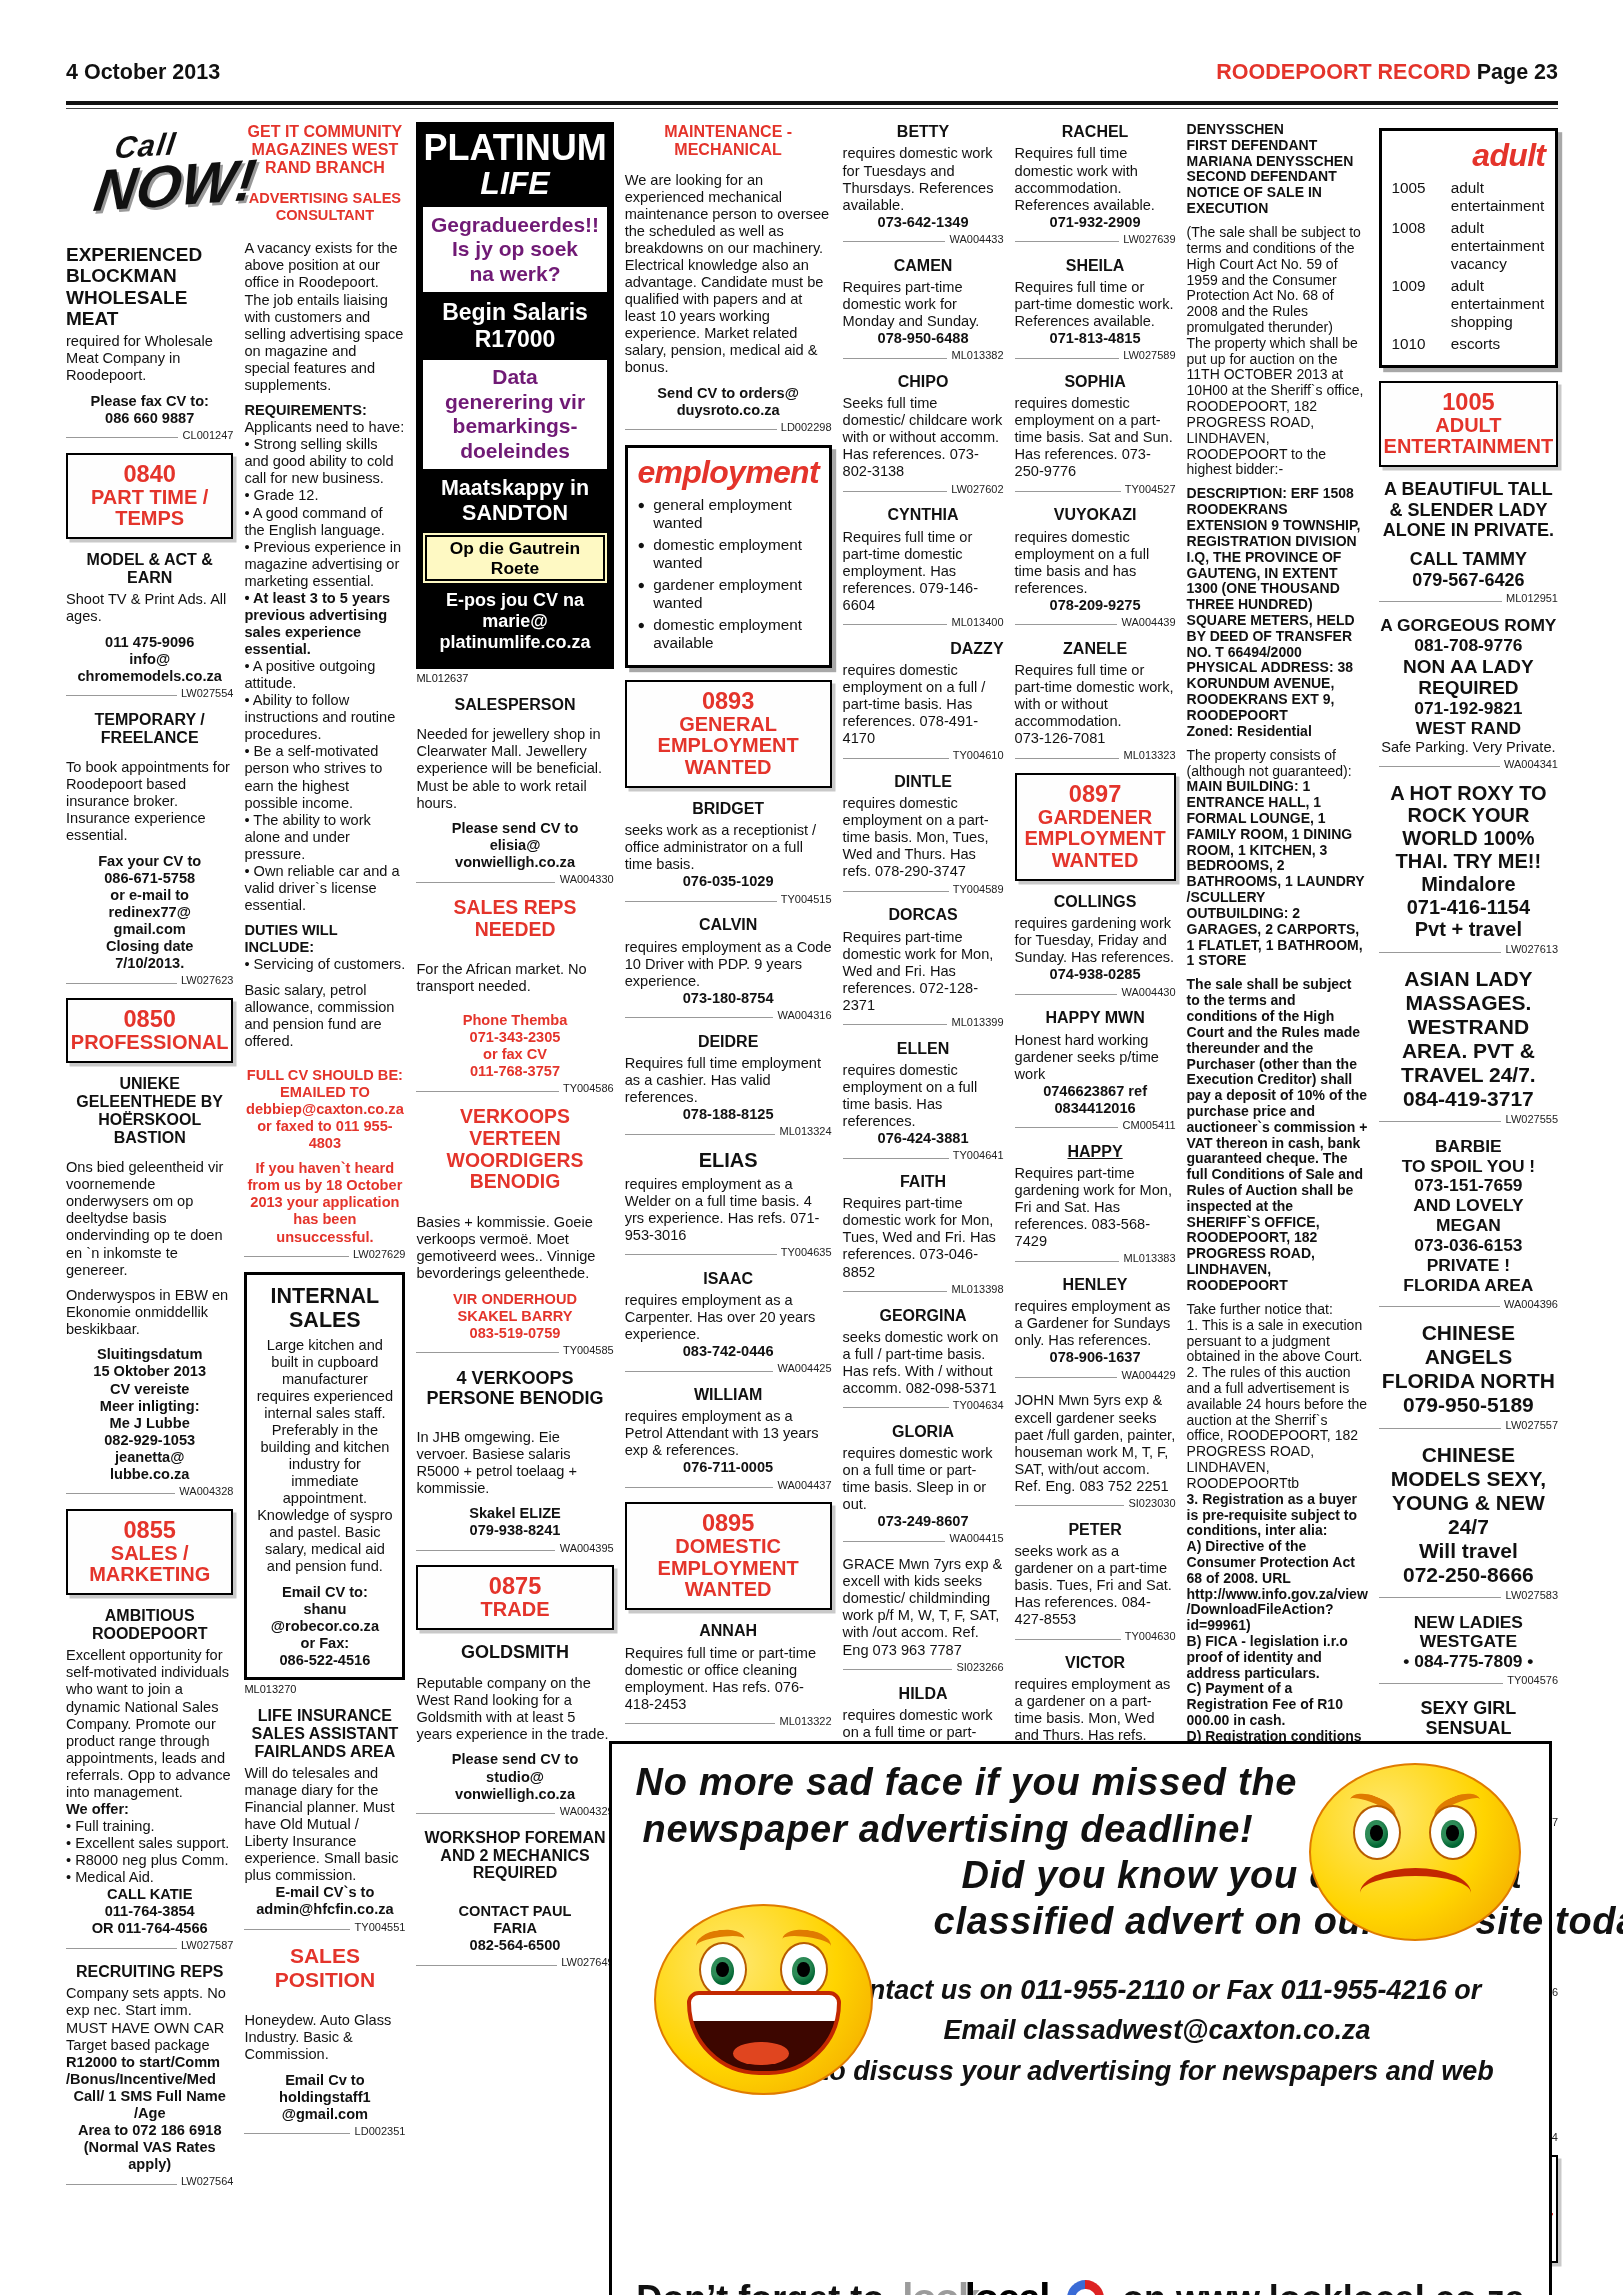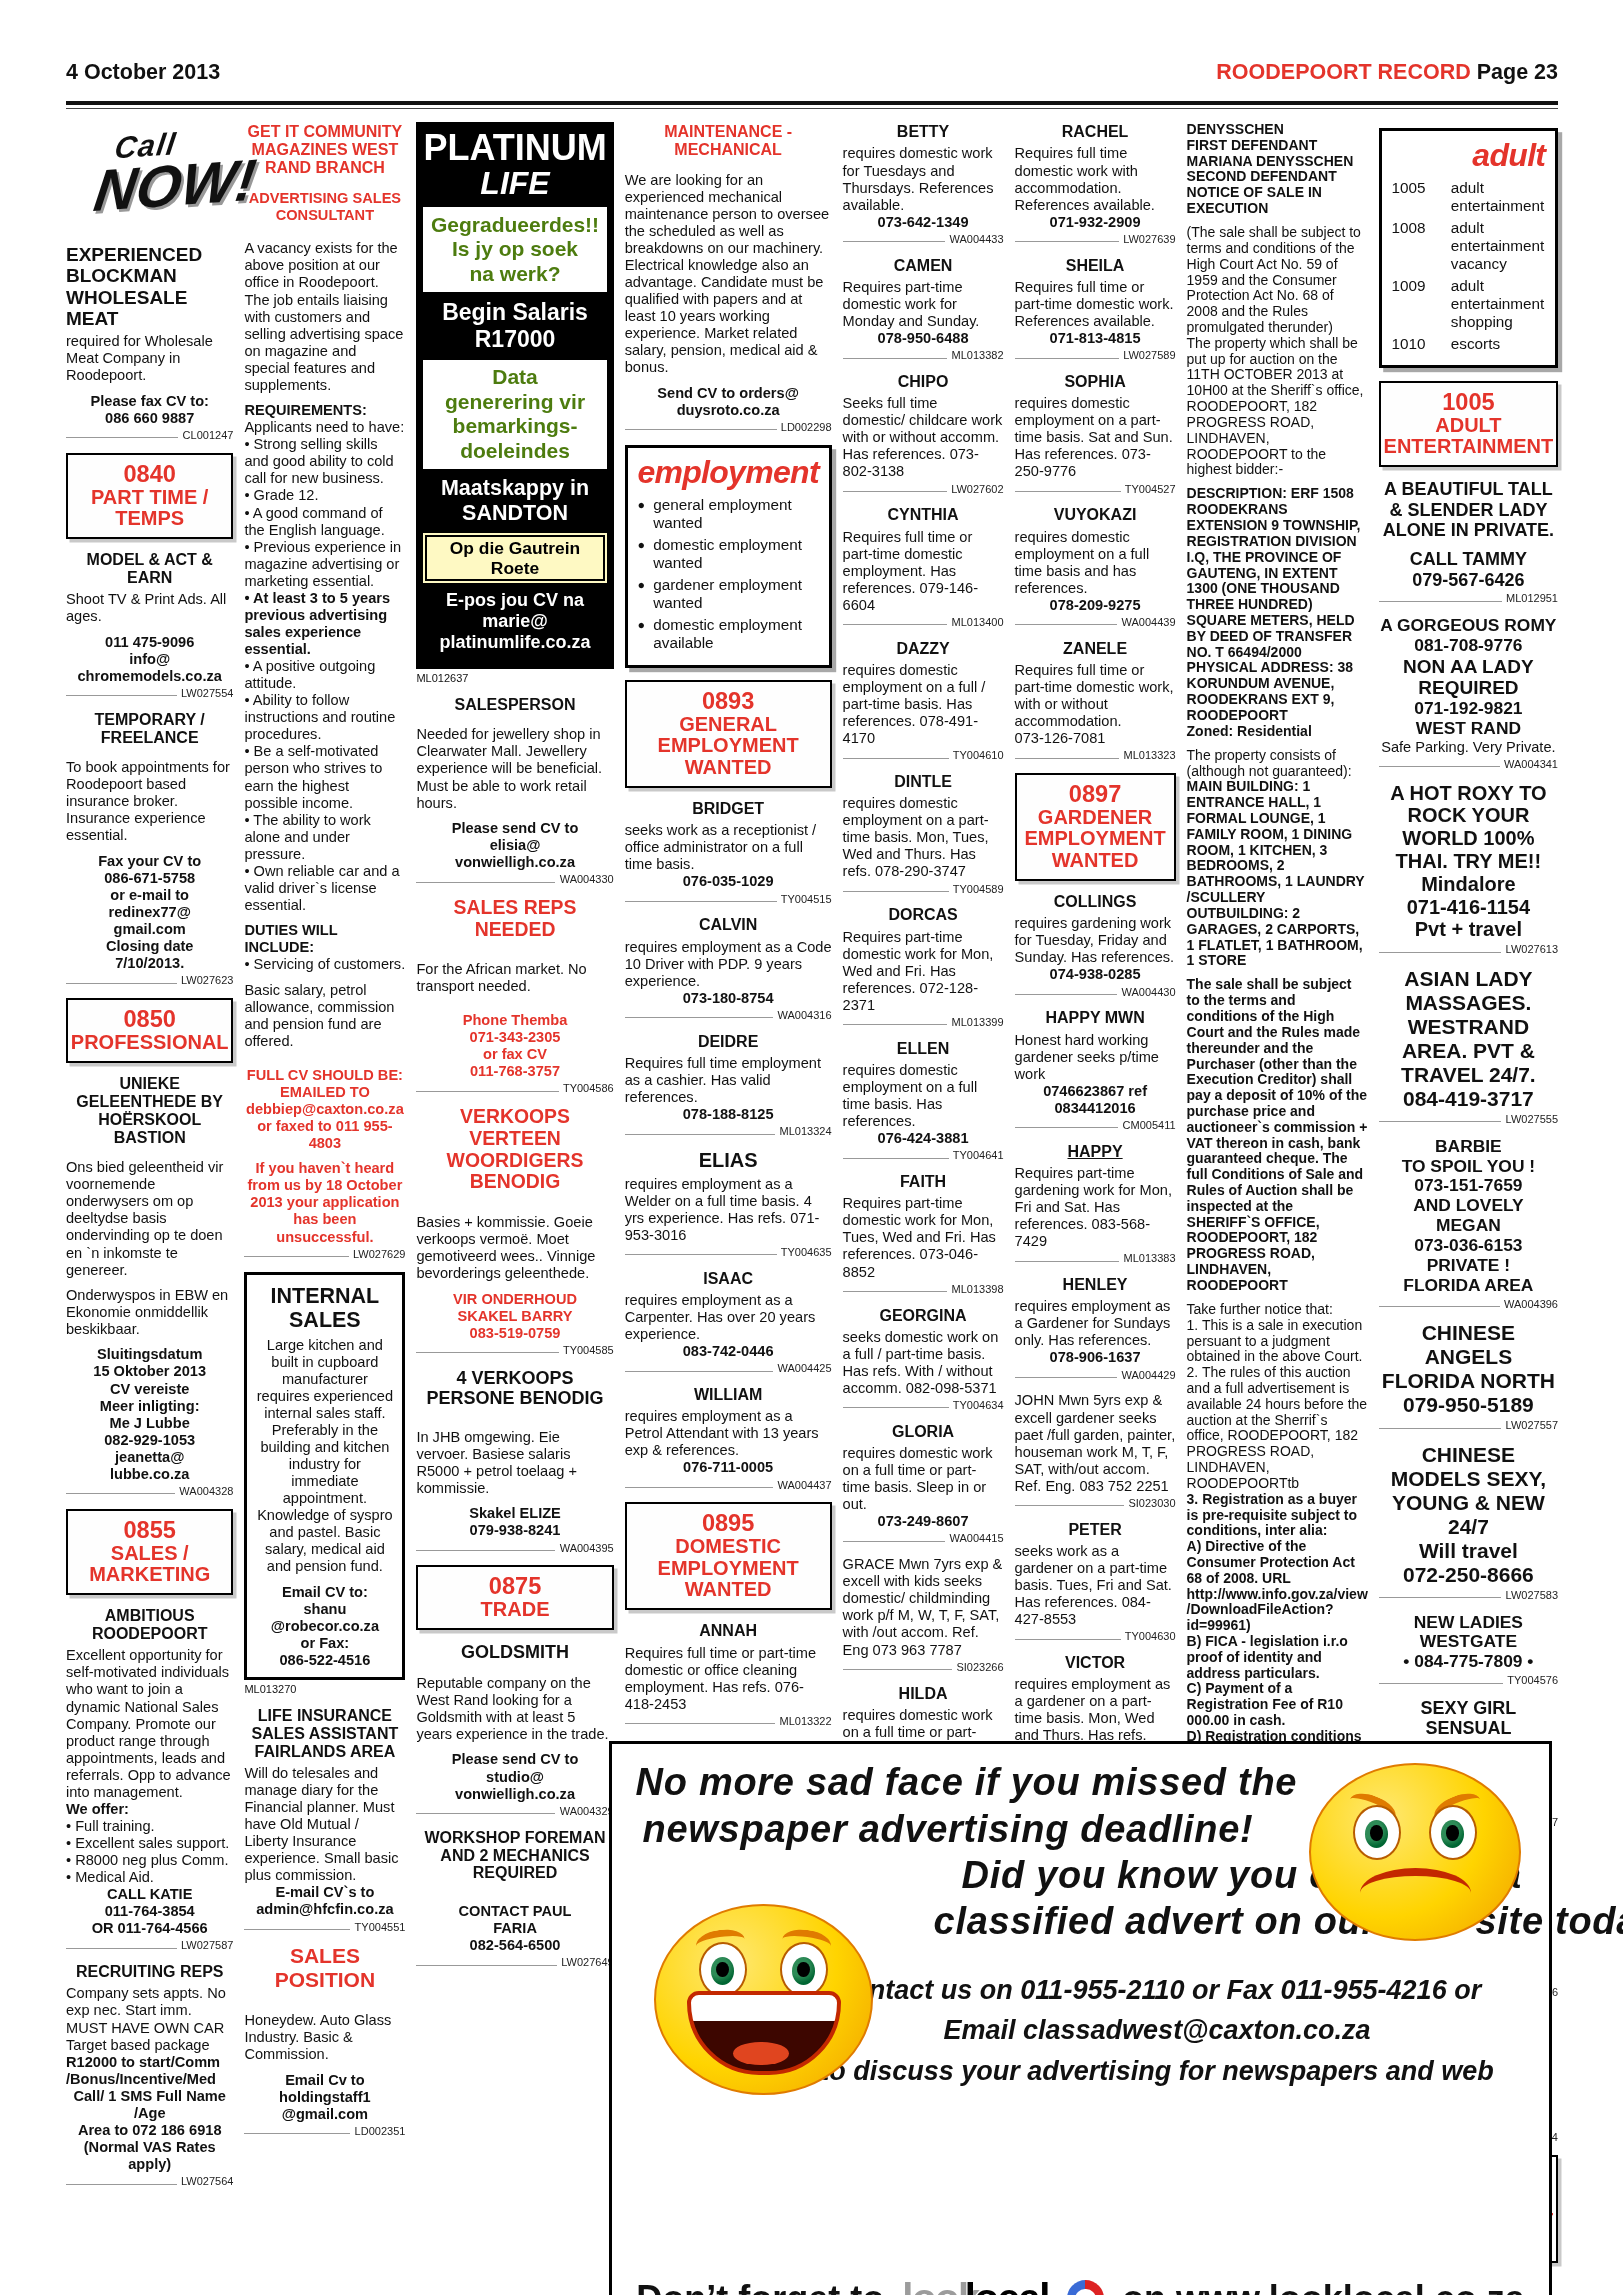--- a/index.html
+++ b/index.html
@@ -41,21 +41,21 @@
   .dir-logo{color:#e4342b;font-style:italic;font-weight:bold;font-size:32px;letter-spacing:-0.7px;
             text-align:right;margin-bottom:8.3px;line-height:1}
   .dir-item{display:flex;gap:8.3px;margin:4.2px 0;font-size:15.3px}
   .dir-item .dot{font-size:12.5px;line-height:1.5}
   .dir-item .num{min-width:51px}
   
   .plat{background:#000;color:#fff;text-align:center;padding:8.3px 7px 9.7px;margin-bottom:1.4px}
   .plat-title{font-weight:bold;font-size:36px;line-height:1}
   .plat-title2{font-weight:bold;font-style:italic;font-size:32px;line-height:1.1;margin-bottom:5.6px}
   .plat-p{margin:5.6px 0;font-weight:bold;white-space:pre-line}
-  .plat-p.w{background:#fff;color:#4d7c0f;padding:5.6px 1.4px}
+  .plat-p.w{background:#fff;color:#701a75;padding:5.6px 1.4px}
   .plat-p.wb{background:#fef9c3;color:#000;padding:4.2px 1.4px;outline:2.1px solid #000;outline-offset:-4.2px}
   .plat-p.k{background:#000;color:#fff;padding:1.4px 0}
   
   .callnow{height:104px;position:relative;margin:2.8px 0 15.3px;transform:rotate(-4deg)}
   .cn1{position:absolute;left:51px;top:2.8px;font-style:italic;font-weight:bold;font-size:30.5px;
        letter-spacing:1.4px;transform:skew(-12deg)}
   .cn2{position:absolute;left:28px;top:28px;font-style:italic;font-weight:bold;font-size:58px;
        transform:skew(-12deg);text-shadow:2.8px 2.8px 0 #999}
   
   #banner{position:absolute;left:609px;top:1741px;width:943px;height:607px;border:3.5px solid #000;
@@ -502,21 +502,21 @@
         </div>
       </article>
       <article class="ad">
         <div class="ad-head" style="font-size: 16px;">CYNTHIA</div>
         <p class="ln">Requires full time or part-time domestic employment. Has references. 079-146-6604</p>
         <div class="ref">
           <span>ML013400</span>
         </div>
       </article>
       <article class="ad">
-        <div class="ad-head" style="font-size: 16px;">DAZZY</div>
+        <div class="ad-head" style="font-size: 16px; text-align: right;">DAZZY</div>
         <p class="ln">requires domestic employment on a full / part-time basis. Has references. 078-491-4170</p>
         <div class="ref">
           <span>TY004610</span>
         </div>
       </article>
       <article class="ad">
         <div class="ad-head" style="font-size: 16px;">DINTLE</div>
         <p class="ln">requires domestic employment on a part-time basis. Mon, Tues, Wed and Thurs. Has refs. 078-290-3747</p>
         <div class="ref">
           <span>TY004589</span>

